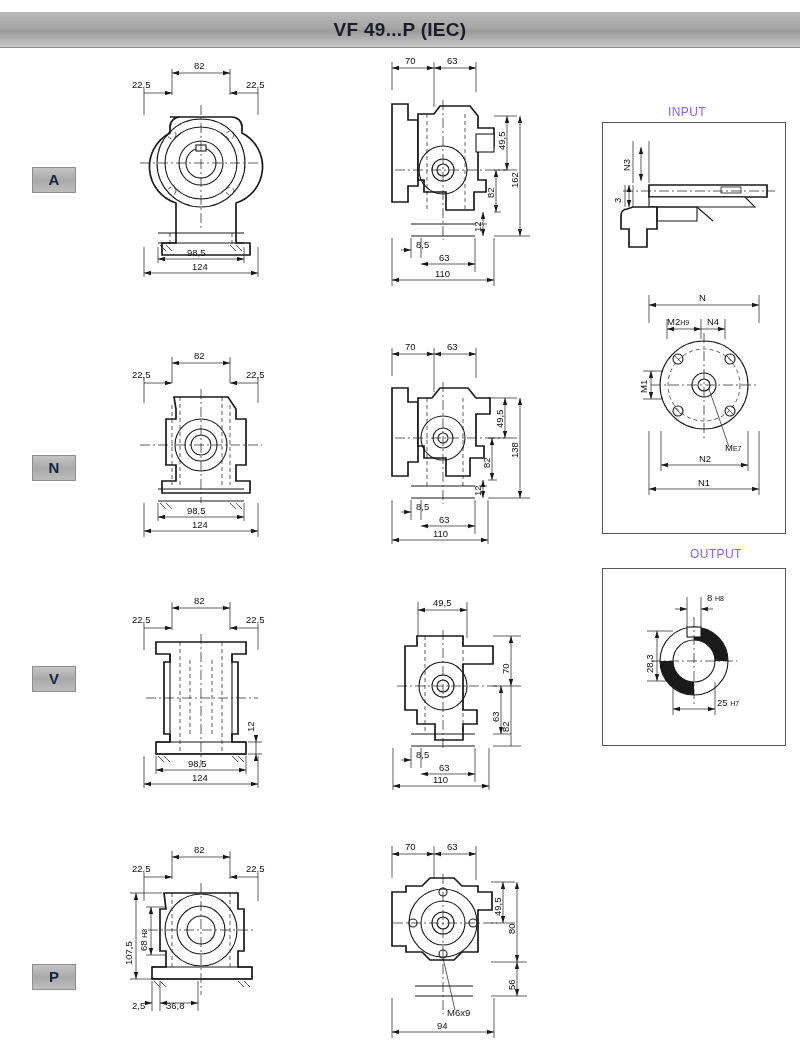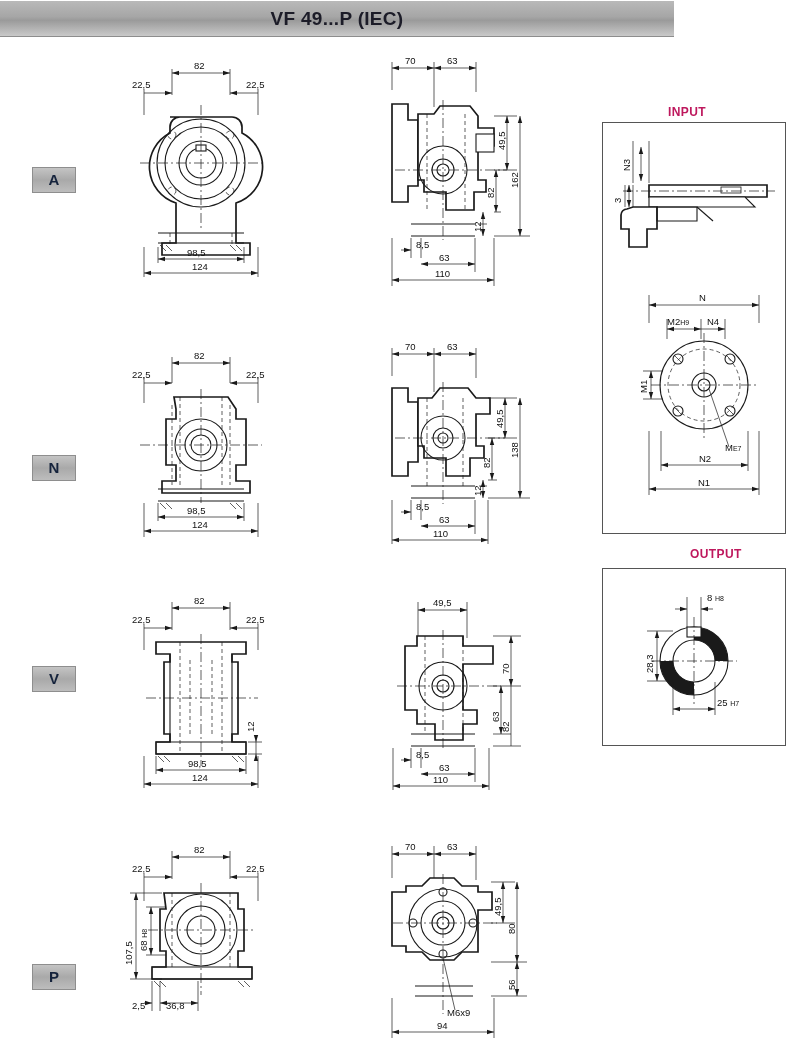--- a/index.html
+++ b/index.html
@@ -11,22 +11,22 @@
   }
   #page {
     position: relative;
     width: 800px; height: 1064px;
     overflow: hidden;
   }
 
   
   .titlebar {
     position: absolute;
-    left: 0; top: 1px;
-    width: 674px; height: 36px;
+    left: 0; top: 12px;
+    width: 800px; height: 36px;
     background: linear-gradient(to bottom, #b9b9b9 0%, #a6a6a6 45%, #9a9a9a 55%, #c9c9c9 100%);
     border-bottom: 1px solid #8d8d8d;
   }
   .titlebar .title {
     position: absolute;
     left: 0; right: 0; top: 7px;
     text-align: center;
     font-size: 19px;
     font-weight: bold;
     color: #1c1c28;
@@ -67,22 +67,22 @@
     fill: #111;
   }
   text.dtv {
     font-family: "Liberation Sans", sans-serif;
     font-size: 9.5px;
     fill: #111;
   }
   .boxlabel {
     position: absolute;
     font-size: 12px;
-    font-weight: bold;
-    color: #be185d;
+    font-weight: normal;
+    color: #8b5cf6;
     letter-spacing: 0.4px;
   }
   .panel {
     position: absolute;
     border: 1px solid #555;
     background: #fff;
   }
 </style>
 </head>
 <body>

